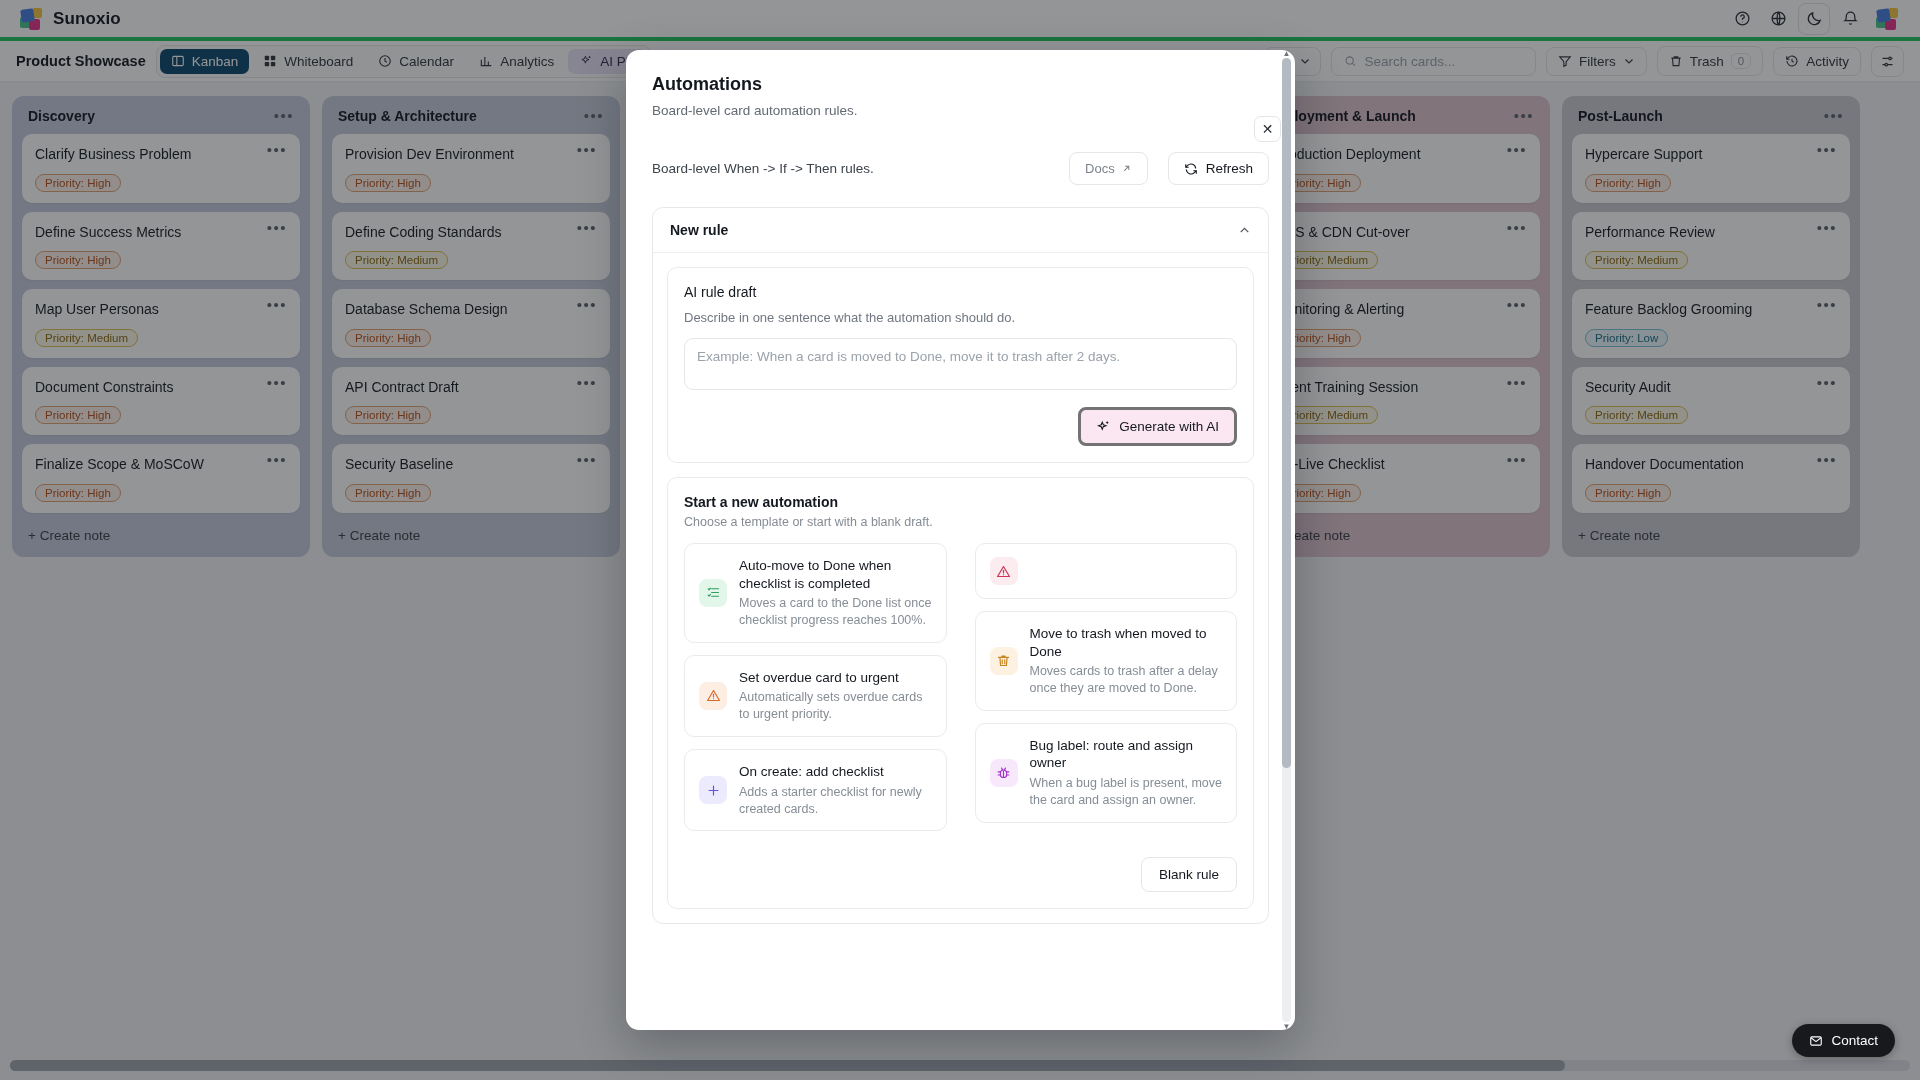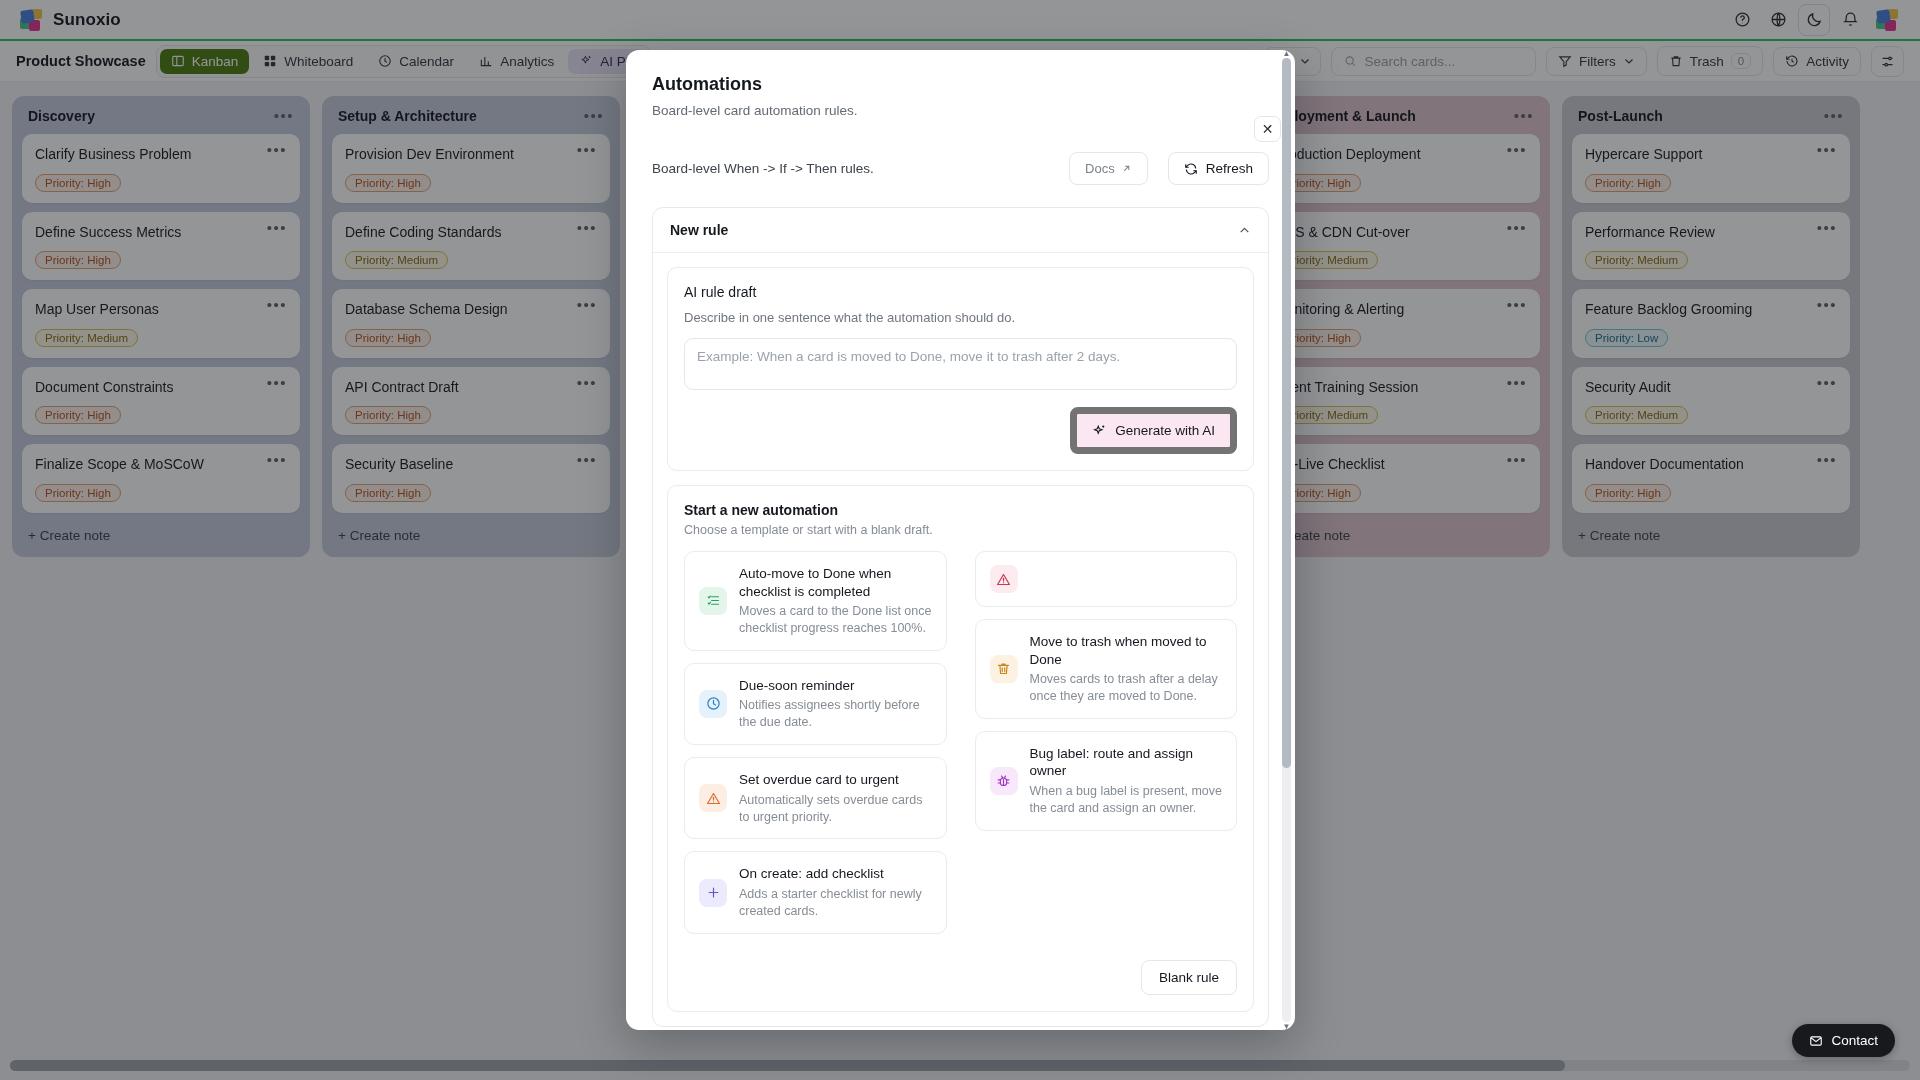--- a/index.html
+++ b/index.html
@@ -19,21 +19,21 @@
     position: absolute; inset: 0;
     background: rgba(17,20,24,0.45);
     z-index: 50;
   }
 
   
   .topbar {
     height: 41px; flex: 0 0 41px;
     display: flex; align-items: center;
     padding: 0 20px;
-    border-bottom: 2px solid #22c55e;
+    border-bottom: 4px solid #22c55e;
     background: #fff;
   }
   .brand { display: flex; align-items: center; gap: 11px; }
   .brand-logo { width: 22px; height: 22px; position: relative; }
   .brand-logo i { position: absolute; display: block; border-radius: 2px; }
   .bl1 { width: 11px; height: 11px; background: #4cc38a; left: 0; top: 9px; }
   .bl2 { width: 11px; height: 11px; background: #e8348f; left: 9px; top: 11px; }
   .bl3 { width: 10px; height: 10px; background: #f5c542; left: 12px; top: 0px; }
   .bl4 { width: 13px; height: 13px; background: #4a7fe0; left: 1px; top: 1px; transform: rotate(-8deg); }
   .brand-name { font-size: 17px; font-weight: bold; color: #14181f; letter-spacing: .1px; }
@@ -60,21 +60,21 @@
   .tabs {
     display: flex; align-items: center; gap: 3px;
     border: 1px solid #e4e6ea; border-radius: 9px; padding: 3px;
     background: #fafbfc;
   }
   .tab {
     display: flex; align-items: center; gap: 7px;
     padding: 5px 11px; border-radius: 7px;
     font-size: 13.5px; color: #32383f; white-space: nowrap;
   }
-  .tab.sel { background: #4d7c0f; color: #fff; }
+  .tab.sel { background: #0c4a6e; color: #fff; }
   .tab.ai  { background: #e6e2f5; color: #332b55; }
   .tool-spacer { flex: 1; }
   .zoomsel {
     display: flex; align-items: center; gap: 6px;
     border: 1px solid #e4e6ea; border-radius: 8px;
     padding: 6px 9px; font-size: 13px; color: #32383f; background: #fff;
   }
   .searchbox {
     display: flex; align-items: center; gap: 8px;
     border: 1px solid #e4e6ea; border-radius: 8px;
@@ -209,21 +209,21 @@
   textarea.rule-draft {
     width: 100%; height: 52px; resize: none;
     border: 1px solid #e4e6ea; border-radius: 9px;
     padding: 10px 12px; font-size: 13.5px; color: #2a3037;
     font-family: "Liberation Sans", sans-serif; outline: none;
     background: #fff;
   }
   textarea.rule-draft::placeholder { color: #9aa2ab; }
   .gen-row { display: flex; justify-content: flex-end; margin-top: 13px; }
   .gen-btn {
-    background: #fbe7f1; border: 7px solid #737373; border-radius: 8px;
+    background: #fbe7f1; border: 3px solid #737373; border-radius: 8px;
     padding: 9px 15px; font-size: 13.5px; color: #14181f;
     display: flex; align-items: center; gap: 8px;
   }
   .start-title { font-size: 14px; font-weight: bold; color: #14181f; }
   .start-sub { font-size: 12.5px; color: #858c94; margin-top: 5px; }
   .tpl-grid {
     margin-top: 14px;
     display: grid; grid-template-columns: 1fr 1fr;
     gap: 28px; align-items: start;
   }
@@ -654,32 +654,20 @@
                   <span class="tpl-ico" style="background: rgb(227, 246, 234); color: rgb(47, 158, 94);">
                     <svg width="15" height="15" viewBox="0 0 24 24" fill="none" stroke="currentColor" stroke-width="1.9" stroke-linecap="round" stroke-linejoin="round">
                       <path d="M9 6h11M9 12h11M9 18h11"></path>
                       <path d="M3.5 6.3l1.3 1.3L7.2 5"></path>
                       <path d="M3.5 16.3l1.3 1.3L7.2 15"></path>
                     </svg>
                   </span>
                   <div>
                     <div class="tpl-name">Auto-move to Done when checklist is completed</div>
                     <div class="tpl-desc">Moves a card to the Done list once checklist progress reaches 100%.</div>
-                  </div>
-                </div>
-                <div class="tpl" style="margin-bottom: 12px;">
-                  <span class="tpl-ico" style="background: rgb(230, 242, 251); color: rgb(43, 127, 196);">
-                    <svg width="15" height="15" viewBox="0 0 24 24" fill="none" stroke="currentColor" stroke-width="1.9" stroke-linecap="round" stroke-linejoin="round">
-                      <circle cx="12" cy="12" r="9"></circle>
-                      <path d="M12 7v5.3l3.3 2"></path>
-                    </svg>
-                  </span>
-                  <div>
-                    <div class="tpl-name">Due-soon reminder</div>
-                    <div class="tpl-desc">Notifies assignees shortly before the due date.</div>
                   </div>
                 </div>
                 <div class="tpl" style="margin-bottom: 12px;">
                   <span class="tpl-ico" style="background: rgb(253, 238, 227); color: rgb(220, 107, 47);">
                     <svg width="15" height="15" viewBox="0 0 24 24" fill="none" stroke="currentColor" stroke-width="1.9" stroke-linecap="round" stroke-linejoin="round">
                       <path d="M12 4L2.5 20h19z"></path>
                       <path d="M12 10v4.5"></path>
                       <circle cx="12" cy="17.3" r=".9" fill="currentColor" stroke="none"></circle>
                     </svg>
                   </span>

